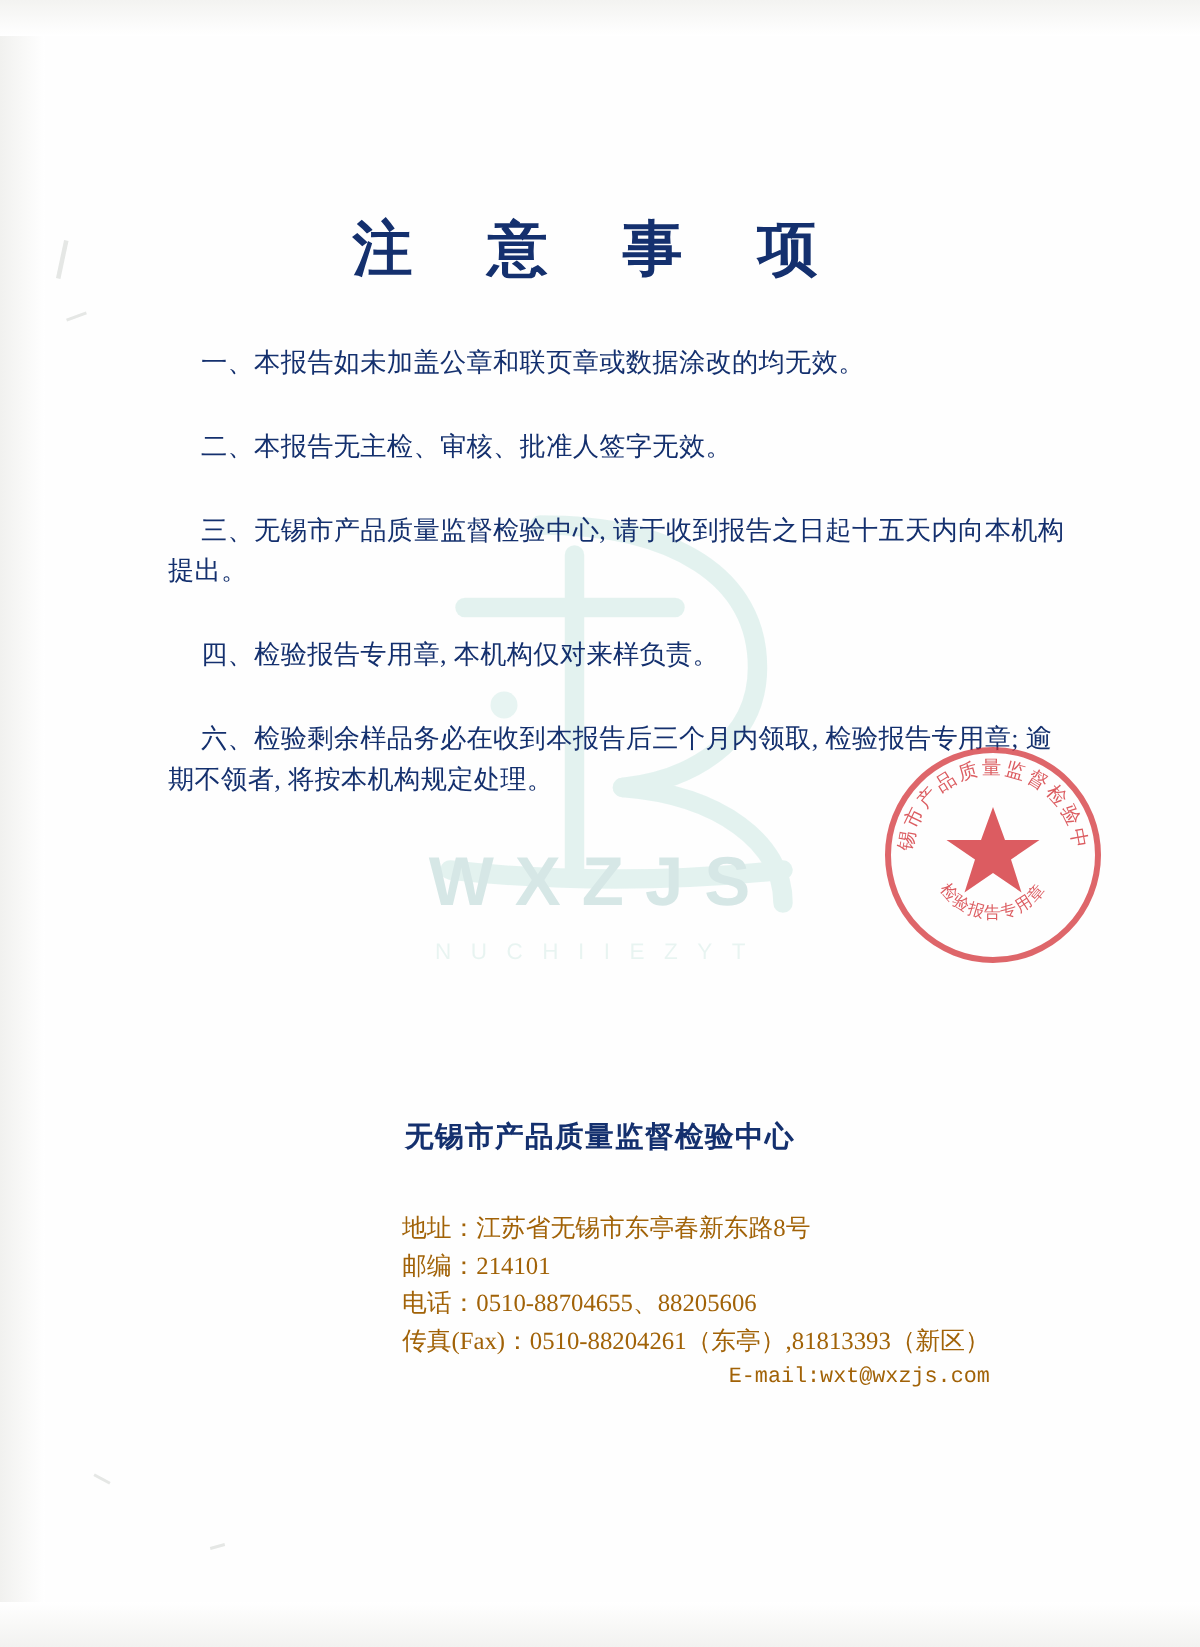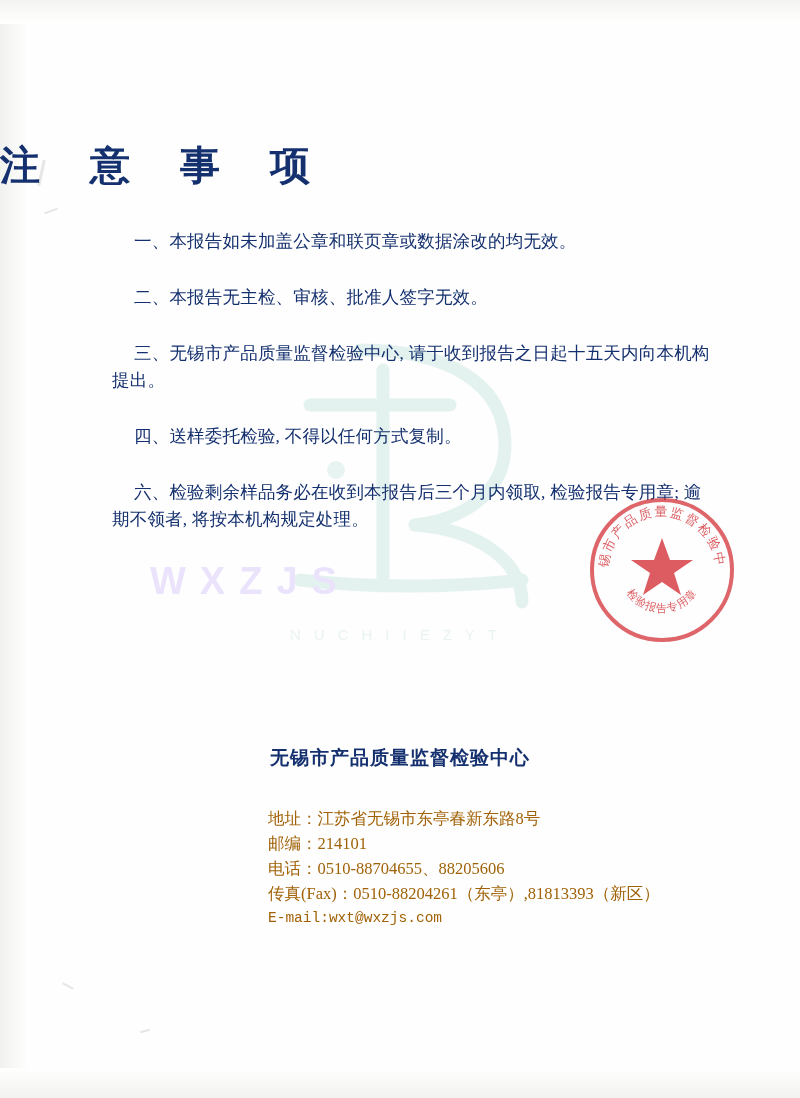--- a/index.html
+++ b/index.html
@@ -46,44 +46,45 @@
     width: 500px;
     height: 380px;
     opacity: 0.16;
     pointer-events: none;
   }
   .watermark-letters {
     position: absolute;
     left: 0;
     top: 230px;
     width: 500px;
+    text-align: center;
     font-family: "Liberation Sans", sans-serif;
     font-weight: bold;
-    font-size: 38px;
+    font-size: 46px;
     letter-spacing: 14px;
-    color: #8b5cf6;
+    color: #0f766e;
   }
   .watermark-sub {
     position: absolute;
     left: 0;
     top: 296px;
     width: 500px;
     text-align: center;
     font-family: "Liberation Sans", sans-serif;
     font-size: 15px;
     letter-spacing: 13px;
     color: #7cc3b4;
   }
 
   .title {
     position: absolute;
     left: 0;
     right: 0;
     top: 138px;
-    text-align: left;
+    text-align: center;
     font-size: 40px;
     font-weight: bold;
     letter-spacing: 20px;
     color: #14306e;
     font-family: "Liberation Serif", serif;
   }
 
   .clauses {
     position: absolute;
     left: 112px;
@@ -119,20 +120,21 @@
     left: 268px;
     top: 806px;
     font-size: 16.5px;
     line-height: 25px;
     color: #a16207;
   }
   .contact .mono {
     font-family: "Liberation Mono", monospace;
     font-size: 14.5px;
     letter-spacing: 0px;
+    text-align: right;
   }
 
   
   .stamp {
     position: absolute;
     left: 586px;
     top: 494px;
     width: 152px;
     height: 152px;
     pointer-events: none;
@@ -177,21 +179,21 @@
     <div class="watermark-letters">WXZJS</div>
     <div class="watermark-sub">NUCHIIEZYT</div>
   </div>
 
   <div class="title">注 意 事 项</div>
 
   <div class="clauses">
     <div class="clause">一、本报告如未加盖公章和联页章或数据涂改的均无效。</div>
     <div class="clause">二、本报告无主检、审核、批准人签字无效。</div>
     <div class="clause">三、无锡市产品质量监督检验中心, 请于收到报告之日起十五天内向本机构提出。</div>
-    <div class="clause">四、送样委托检验, 不得以任何方式复制。</div>
+    <div class="clause">四、检验报告专用章, 本机构仅对来样负责。</div>
     <div class="clause wide">六、检验剩余样品务必在收到本报告后三个月内领取, 检验报告专用章; 逾期不领者, 将按本机构规定处理。</div>
   </div>
 
   <div class="stamp">
     <svg width="152" height="152" viewBox="0 0 152 152" xmlns="http://www.w3.org/2000/svg" aria-hidden="true">
       <defs>
         <path id="arcTop" d="M 22 76 A 54 54 0 0 1 130 76"></path>
         <path id="arcBottom" d="M 34 76 A 42 42 0 0 0 118 76"></path>
       </defs>
       <circle cx="76" cy="76" r="70" fill="none" stroke="#d0242a" stroke-width="4" opacity="0.85"></circle>

